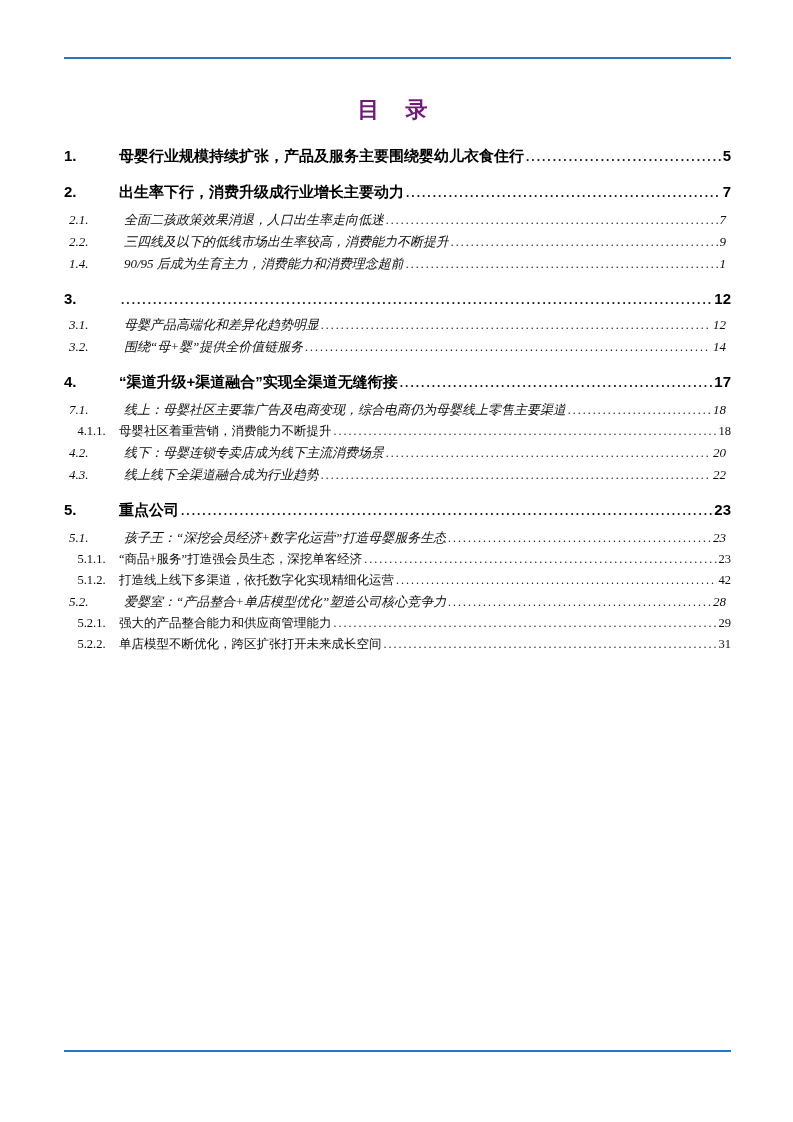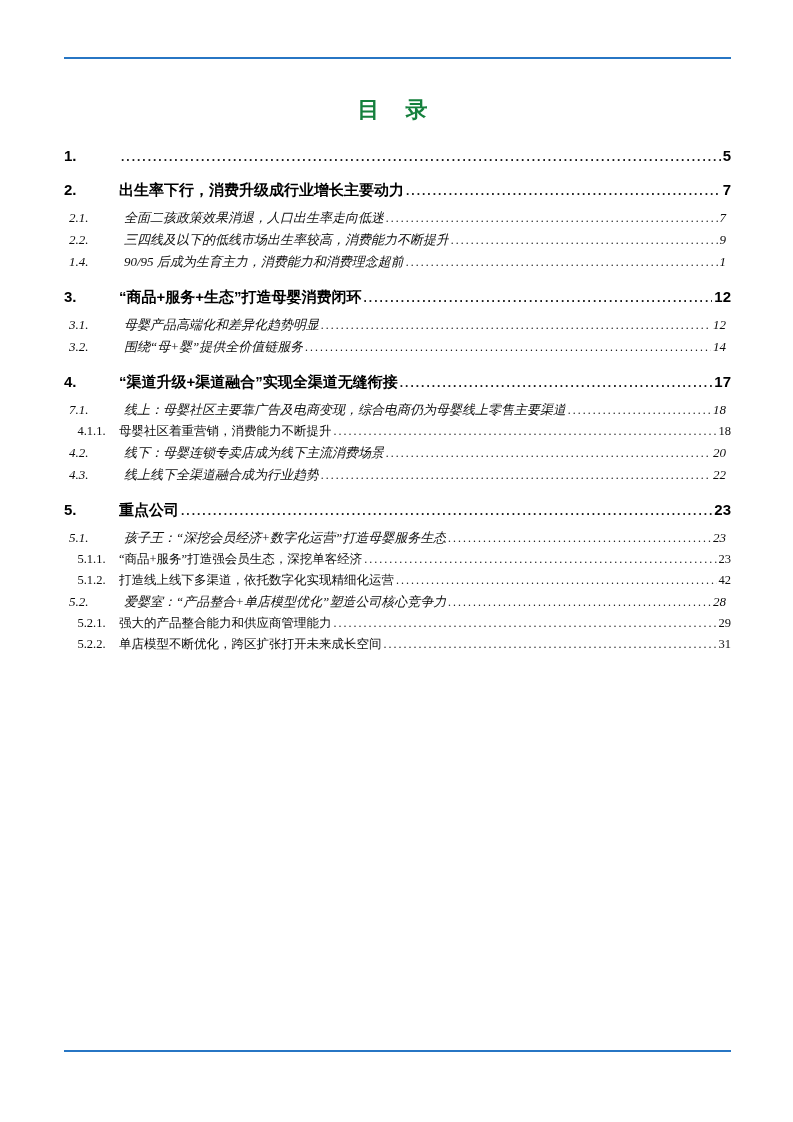--- a/index.html
+++ b/index.html
@@ -37,21 +37,21 @@
     right: 62px;
     bottom: 70px;
   }
   .toc-title {
     text-align: center;
     font-family: "Liberation Sans", "DejaVu Sans", sans-serif;
     font-weight: bold;
     font-size: 22px;
     letter-spacing: 10px;
     margin: 36px 0 22px 0;
-    color: #15803d;
+    color: #701a75;
   }
   .toc {
     margin-top: 6px;
   }
   .row {
     display: flex;
     align-items: baseline;
     cursor: pointer;
     text-decoration: none;
     color: inherit;
@@ -105,20 +105,21 @@
 </head>
 <body>
 
 <div class="page">
   <div class="content">
     <div class="rule top"></div>
     <h1 class="toc-title">目  录</h1>
     <div class="toc">
         <div class="row l1">
           <span class="num">1.</span>
+          <span class="ttl">母婴行业规模持续扩张，产品及服务主要围绕婴幼儿衣食住行</span>
           <span class="leader">....................................................................................................................................................................................................................................................................</span>
           <span class="pg">5</span>
         </div>
         <div class="row l1">
           <span class="num">2.</span>
           <span class="ttl">出生率下行，消费升级成行业增长主要动力</span>
           <span class="leader">....................................................................................................................................................................................................................................................................</span>
           <span class="pg">7</span>
         </div>
         <div class="row l2">
@@ -134,21 +135,20 @@
           <span class="pg">9</span>
         </div>
         <div class="row l2">
           <span class="num">1.4.</span>
           <span class="ttl">90/95 后成为生育主力，消费能力和消费理念超前</span>
           <span class="leader">....................................................................................................................................................................................................................................................................</span>
           <span class="pg">1</span>
         </div>
         <div class="row l1">
           <span class="num">3.</span>
-          <span class="ttl">“商品+服务+生态”打造母婴消费闭环</span>
           <span class="leader">....................................................................................................................................................................................................................................................................</span>
           <span class="pg">12</span>
         </div>
         <div class="row l2">
           <span class="num">3.1.</span>
           <span class="ttl">母婴产品高端化和差异化趋势明显</span>
           <span class="leader">....................................................................................................................................................................................................................................................................</span>
           <span class="pg">12</span>
         </div>
         <div class="row l2">

